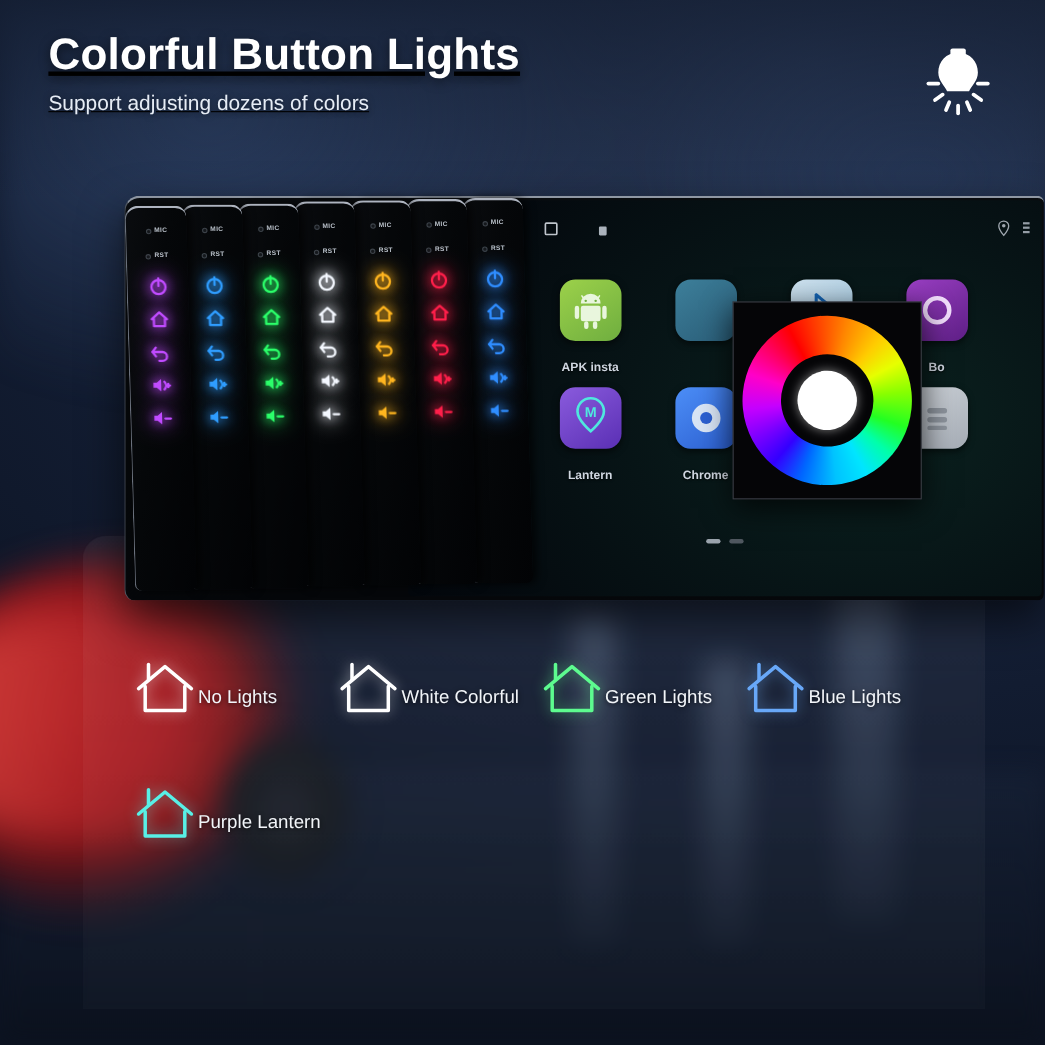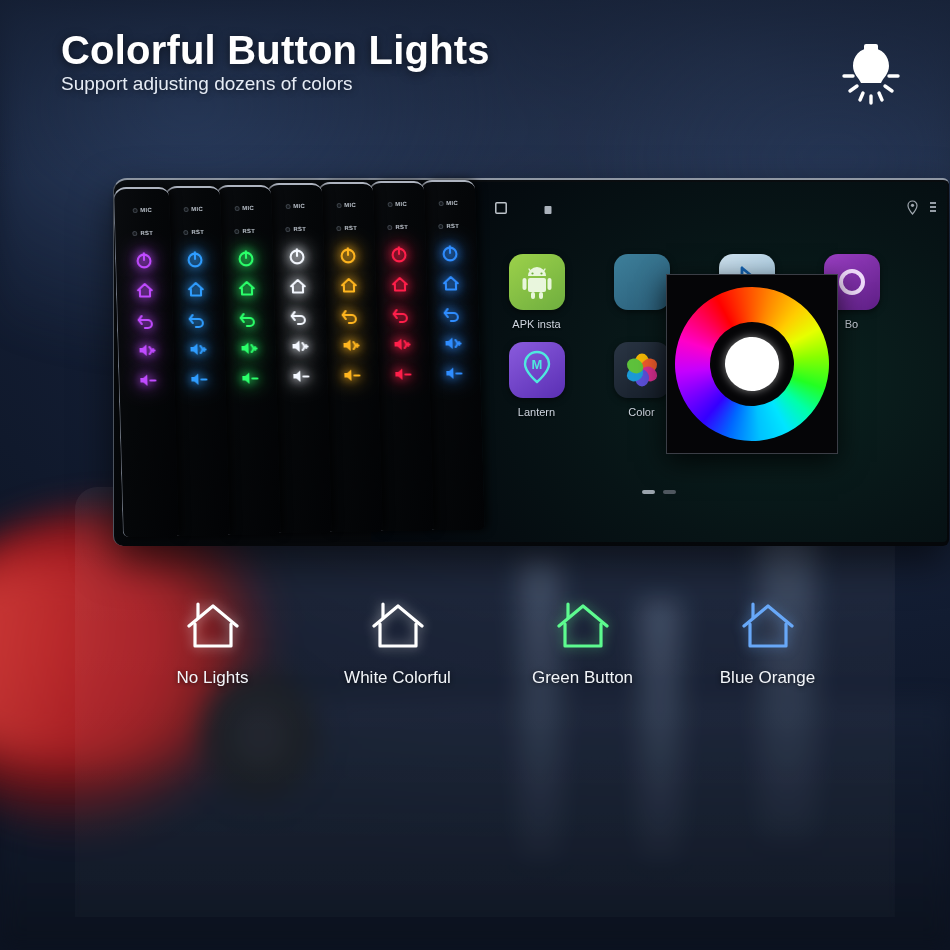--- a/index.html
+++ b/index.html
@@ -52,27 +52,27 @@
     position:absolute; top:560px; width:40px; height:300px;
     background:linear-gradient(180deg, rgba(150,170,200,.30), rgba(120,140,175,.04));
     filter:blur(13px);
   }
   .bg-glow-top {
     position:absolute; left:0; right:0; top:0; height:180px;
     background:linear-gradient(180deg, rgba(20,30,50,.75), rgba(20,30,50,0));
   }
 
   
-  .header { position:absolute; left:61px; top:28px; z-index:6; }
+  .header { position:absolute; left:44px; top:28px; z-index:6;text-decoration:underline; }
   .title {
     font-size:40px; font-weight:bold; color:#ffffff; letter-spacing:.2px;
     text-shadow:0 2px 10px rgba(0,0,0,.55);
   }
   .subtitle {
-    font-size:19px; color:#e6ecf5; font-weight:normal;
+    margin-top:11px; font-size:19px; color:#e6ecf5; font-weight:normal;
     text-shadow:0 1px 6px rgba(0,0,0,.5);
   }
   .bulb { position:absolute; right:42px; top:38px; z-index:6; width:74px; height:74px; }
 
   
   .device {
     position:absolute; left:113px; top:178px; width:836px; height:368px; z-index:4;
   }
   .device-body {
     position:absolute; left:0; top:0; width:100%; height:100%;
@@ -97,22 +97,23 @@
 
   .apps { position:absolute; left:8px; top:72px; right:0; }
   .app-row { display:flex; gap:0; margin-bottom:12px; }
   .app { width:105px; display:flex; flex-direction:column; align-items:center; }
   .app-ico {
     width:56px; height:56px; border-radius:14px; position:relative; overflow:hidden;
     display:flex; align-items:center; justify-content:center;
     box-shadow:0 2px 6px rgba(0,0,0,.5);
   }
   .app-label {
-    margin-top:8px; font-size:11px; color:#cfd6e0; white-space:nowrap;
+    margin-top:18px; font-size:11px; color:#cfd6e0; white-space:nowrap;
     text-shadow:0 1px 2px rgba(0,0,0,.8);
+    font-weight:bold;
   }
   .pagedots {
     position:absolute; left:0; right:0; bottom:48px; display:flex; justify-content:center; gap:8px;
   }
   .dot { width:13px; height:4px; border-radius:2px; background:#505860; }
   .dot.on { background:#9aa3ac; }
 
   
   .picker {
     position:absolute; left:666px; top:274px; width:172px; height:180px; z-index:7;
@@ -170,21 +171,21 @@
     background:linear-gradient(180deg, rgba(255,255,255,.055), rgba(255,255,255,.025));
     border-radius:22px 0 0 0;
     backdrop-filter:blur(3px);
   }
 
   
   .lanterns {
     position:absolute; left:120px; top:600px; width:740px; z-index:6;
     display:grid; grid-template-columns:repeat(4,1fr); row-gap:62px;
   }
-  .lantern { display:flex; flex-direction:column; align-items:center; }
+  .lantern { display:flex; flex-direction:row; align-items:center; }
   .lantern-ico { width:60px; height:52px; }
   .lantern-lbl {
     margin-top:16px; font-size:17px; color:#f2f5f9; white-space:nowrap;
     text-shadow:0 1px 5px rgba(0,0,0,.7);
   }
 </style>
 </head>
 <body>
 
 <div class="bg">
@@ -341,20 +342,29 @@
         <div class="app">
           <div class="app-ico" style="background:linear-gradient(145deg,#8a5bdd,#5a2fb4);">
             <svg width="40" height="44" viewBox="0 0 40 44">
               <path d="M20 4 C13 4 8 9.5 8 16 C8 24 20 34 20 34 C20 34 32 24 32 16 C32 9.5 27 4 20 4 Z" fill="none" stroke="#4fe8de" stroke-width="2.4"></path>
               <text x="20" y="21" font-size="13" font-family="Liberation Sans, sans-serif" font-weight="bold" fill="#4fe8de" text-anchor="middle">M</text>
             </svg>
           </div>
           <div class="app-label">Lantern</div>
         </div>
 
+        <div class="app">
+          <div class="app-ico" style="background:linear-gradient(145deg,#4c8ef7,#2c5fd0);">
+            <svg width="34" height="34" viewBox="0 0 34 34">
+              <circle cx="17" cy="17" r="13" fill="#d8e4f5"></circle>
+                <circle cx="17" cy="17" r="5.5" fill="#2c5fd0"></circle>
+            </svg>
+          </div>
+          <div class="app-label">Chrome</div>
+        </div>
 
         <div class="app">
           <div class="app-ico" style="background:linear-gradient(145deg,#2a3544,#151d28);">
             <svg width="42" height="42" viewBox="0 0 42 42">
               <g transform="translate(21,21)">
                 <ellipse cx="0" cy="-8" rx="7" ry="8.5" fill="#f2b705" transform="rotate(0)"></ellipse>
                 <ellipse cx="0" cy="-8" rx="7" ry="8.5" fill="#ef5b2b" transform="rotate(60)"></ellipse>
                 <ellipse cx="0" cy="-8" rx="7" ry="8.5" fill="#d52d8e" transform="rotate(120)"></ellipse>
                 <ellipse cx="0" cy="-8" rx="7" ry="8.5" fill="#5b4fd8" transform="rotate(180)"></ellipse>
                 <ellipse cx="0" cy="-8" rx="7" ry="8.5" fill="#1c9ad6" transform="rotate(240)"></ellipse>
@@ -704,23 +714,31 @@
           <path d="M12 24 V46 H48 V24" fill="none" stroke="#ffffff" stroke-width="3.2" stroke-linecap="round" stroke-linejoin="round"></path>
         </svg></div>
       <div class="lantern-lbl">White Colorful</div>
     </div>
     <div class="lantern">
       <div class="lantern-ico"><svg viewBox="0 0 60 52" width="60" height="52" style="filter:drop-shadow(0 0 6px #5dfb8f88);">
           <path d="M6 26 L30 6 L54 26" fill="none" stroke="#5dfb8f" stroke-width="3.2" stroke-linecap="round" stroke-linejoin="round"></path>
           <path d="M15 18 V4" fill="none" stroke="#5dfb8f" stroke-width="3.2" stroke-linecap="round"></path>
           <path d="M12 24 V46 H48 V24" fill="none" stroke="#5dfb8f" stroke-width="3.2" stroke-linecap="round" stroke-linejoin="round"></path>
         </svg></div>
-      <div class="lantern-lbl">Green Button</div>
+      <div class="lantern-lbl">Green Lights</div>
     </div>
     <div class="lantern">
       <div class="lantern-ico"><svg viewBox="0 0 60 52" width="60" height="52" style="filter:drop-shadow(0 0 6px #68a8f888);">
           <path d="M6 26 L30 6 L54 26" fill="none" stroke="#68a8f8" stroke-width="3.2" stroke-linecap="round" stroke-linejoin="round"></path>
           <path d="M15 18 V4" fill="none" stroke="#68a8f8" stroke-width="3.2" stroke-linecap="round"></path>
           <path d="M12 24 V46 H48 V24" fill="none" stroke="#68a8f8" stroke-width="3.2" stroke-linecap="round" stroke-linejoin="round"></path>
         </svg></div>
-      <div class="lantern-lbl">Blue Orange</div>
+      <div class="lantern-lbl">Blue Lights</div>
+    </div>
+    <div class="lantern">
+      <div class="lantern-ico"><svg viewBox="0 0 60 52" width="60" height="52" style="filter:drop-shadow(0 0 6px #58f0e688);">
+          <path d="M6 26 L30 6 L54 26" fill="none" stroke="#58f0e6" stroke-width="3.2" stroke-linecap="round" stroke-linejoin="round"></path>
+          <path d="M15 18 V4" fill="none" stroke="#58f0e6" stroke-width="3.2" stroke-linecap="round"></path>
+          <path d="M12 24 V46 H48 V24" fill="none" stroke="#58f0e6" stroke-width="3.2" stroke-linecap="round" stroke-linejoin="round"></path>
+        </svg></div>
+      <div class="lantern-lbl">Purple Lantern</div>
     </div>
   </div>
 
 </body></html>

